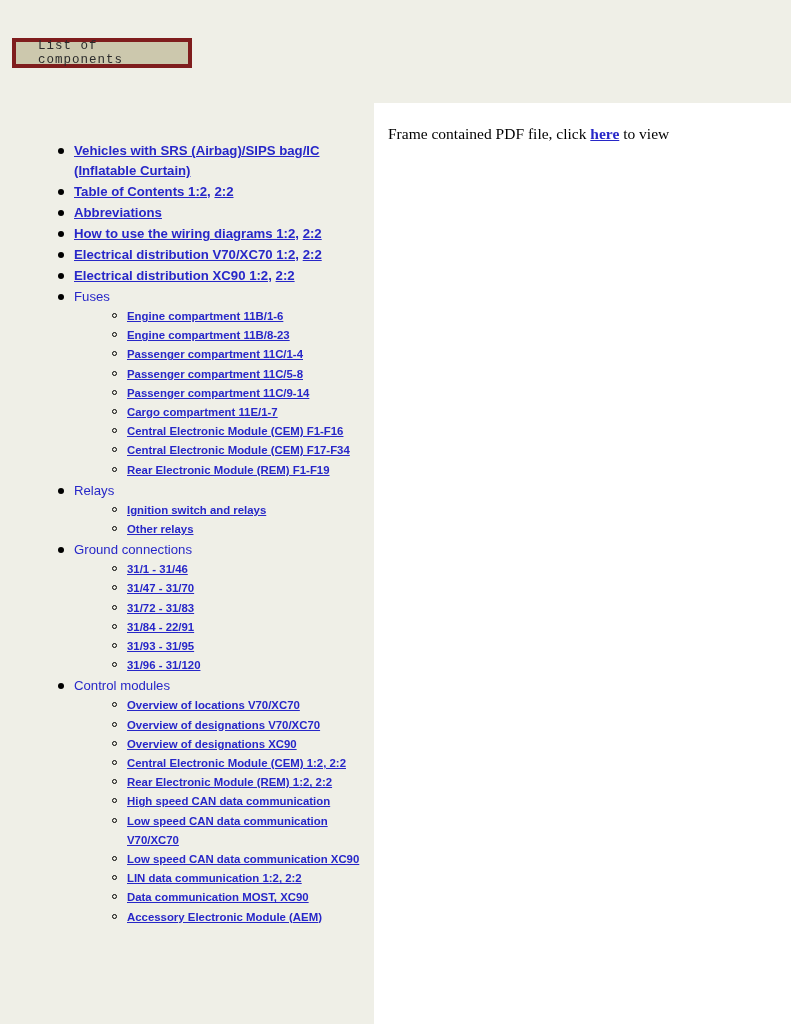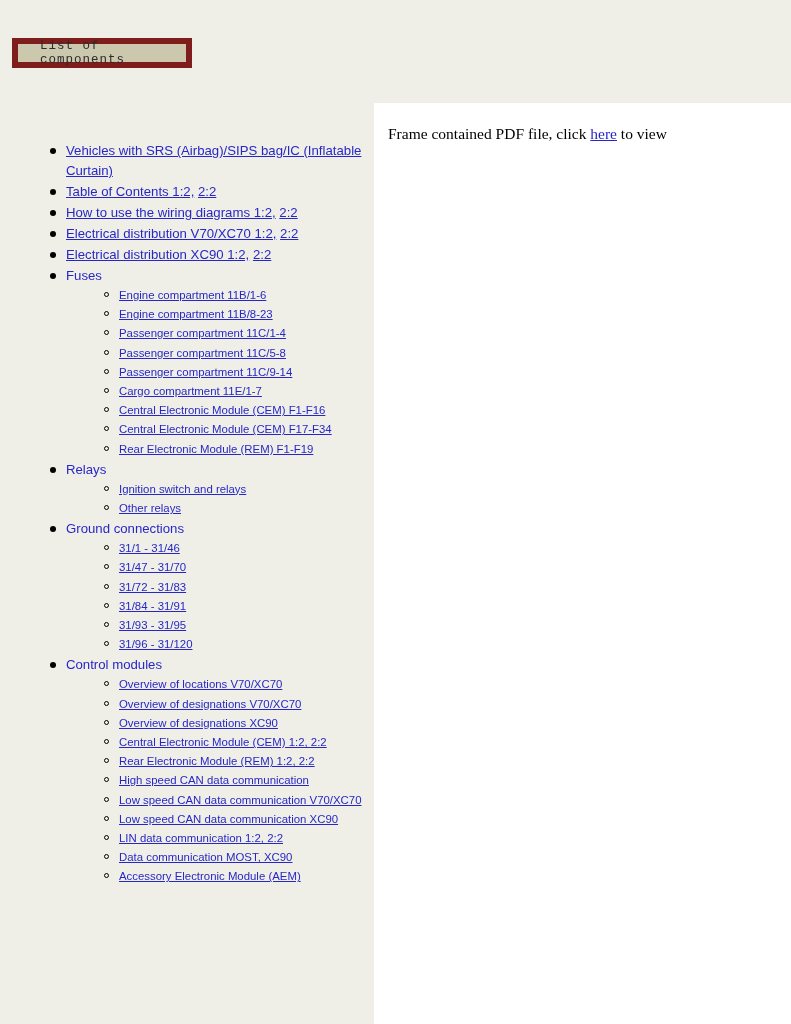--- a/index.html
+++ b/index.html
@@ -27,21 +27,21 @@
     height: 103px;
     background: #efefe7;
   }
   .title-tab {
     position: absolute;
     left: 12px;
     top: 38px;
     width: 180px;
     height: 30px;
     background: #ccc8ad;
-    border: 6px solid #7f1d1d;
+    border: 4px solid #7f1d1d;
     display: flex;
     align-items: center;
     padding-left: 22px;
     box-sizing: border-box;
   }
   .title-tab span {
     font-family: "Liberation Mono", monospace;
     font-size: 12.5px;
     letter-spacing: 1px;
     color: #2b2b2b;
@@ -74,21 +74,21 @@
   }
   .pdf-note a {
     color: #2727c8;
     text-decoration: underline;
   }
 
   
   ul.level1 {
     list-style: none;
     margin: 0;
-    padding: 38px 0 0 4px;
+    padding: 38px 0 0 12px;
   }
   ul.level1 > li {
     position: relative;
     padding-left: 62px;
     margin-bottom: 1px;
     font-family: "Liberation Sans", sans-serif;
     font-size: 13.2px;
     line-height: 20px;
     color: #2727c8;
   }
@@ -102,20 +102,21 @@
     background: #000;
   }
   ul.level1 > li > .l1text {
     display: inline;
     text-align: center;
   }
   a.lnk {
     color: #2727c8;
     text-decoration: underline;
     cursor: pointer;
+    font-weight: bold;
   }
   ul.level2 {
     list-style: none;
     margin: 0;
     padding: 0;
   }
   ul.level2 > li {
     position: relative;
     padding-left: 53px;
     font-size: 11.4px;
@@ -143,20 +144,21 @@
   <div class="header-band">
     <div class="title-tab">
       <span>List of components</span>
     </div>
   </div>
 
   <div class="left-frame">
     <ul class="level1" id="toc-root">
         <li><span class="bullet1"></span><a class="lnk" href="#" style="display: inline;">Vehicles with SRS (Airbag)/SIPS bag/IC (Inflatable Curtain)</a></li>
         <li><span class="bullet1"></span><a class="lnk" href="#">Table of Contents 1:2,</a> <a class="lnk" href="#">2:2</a></li>
+        <li><span class="bullet1"></span><a class="lnk" href="#">Abbreviations</a></li>
         <li><span class="bullet1"></span><a class="lnk" href="#">How to use the wiring diagrams 1:2,</a> <a class="lnk" href="#">2:2</a></li>
         <li><span class="bullet1"></span><a class="lnk" href="#">Electrical distribution V70/XC70 1:2,</a> <a class="lnk" href="#">2:2</a></li>
         <li><span class="bullet1"></span><a class="lnk" href="#">Electrical distribution XC90 1:2,</a> <a class="lnk" href="#">2:2</a></li>
         <li><span class="bullet1"></span><span class="l1text">Fuses</span><ul class="level2">
             <li><span class="bullet2"></span><a class="lnk" href="#">Engine compartment 11B/1-6</a></li>
             <li><span class="bullet2"></span><a class="lnk" href="#">Engine compartment 11B/8-23</a></li>
             <li><span class="bullet2"></span><a class="lnk" href="#">Passenger compartment 11C/1-4</a></li>
             <li><span class="bullet2"></span><a class="lnk" href="#">Passenger compartment 11C/5-8</a></li>
             <li><span class="bullet2"></span><a class="lnk" href="#">Passenger compartment 11C/9-14</a></li>
             <li><span class="bullet2"></span><a class="lnk" href="#">Cargo compartment 11E/1-7</a></li>
@@ -165,21 +167,21 @@
             <li><span class="bullet2"></span><a class="lnk" href="#">Rear Electronic Module (REM) F1-F19</a></li>
           </ul></li>
         <li><span class="bullet1"></span><span class="l1text">Relays</span><ul class="level2">
             <li><span class="bullet2"></span><a class="lnk" href="#">Ignition switch and relays</a></li>
             <li><span class="bullet2"></span><a class="lnk" href="#">Other relays</a></li>
           </ul></li>
         <li><span class="bullet1"></span><span class="l1text">Ground connections</span><ul class="level2">
             <li><span class="bullet2"></span><a class="lnk" href="#">31/1 - 31/46</a></li>
             <li><span class="bullet2"></span><a class="lnk" href="#">31/47 - 31/70</a></li>
             <li><span class="bullet2"></span><a class="lnk" href="#">31/72 - 31/83</a></li>
-            <li><span class="bullet2"></span><a class="lnk" href="#">31/84 - 31/91</a></li>
+            <li><span class="bullet2"></span><a class="lnk" href="#">31/84 - 22/91</a></li>
             <li><span class="bullet2"></span><a class="lnk" href="#">31/93 - 31/95</a></li>
             <li><span class="bullet2"></span><a class="lnk" href="#">31/96 - 31/120</a></li>
           </ul></li>
         <li><span class="bullet1"></span><span class="l1text">Control modules</span><ul class="level2">
             <li><span class="bullet2"></span><a class="lnk" href="#">Overview of locations V70/XC70</a></li>
             <li><span class="bullet2"></span><a class="lnk" href="#">Overview of designations V70/XC70</a></li>
             <li><span class="bullet2"></span><a class="lnk" href="#">Overview of designations XC90</a></li>
             <li><span class="bullet2"></span><a class="lnk" href="#">Central Electronic Module (CEM) 1:2, 2:2</a></li>
             <li><span class="bullet2"></span><a class="lnk" href="#">Rear Electronic Module (REM) 1:2, 2:2</a></li>
             <li><span class="bullet2"></span><a class="lnk" href="#">High speed CAN data communication</a></li>

